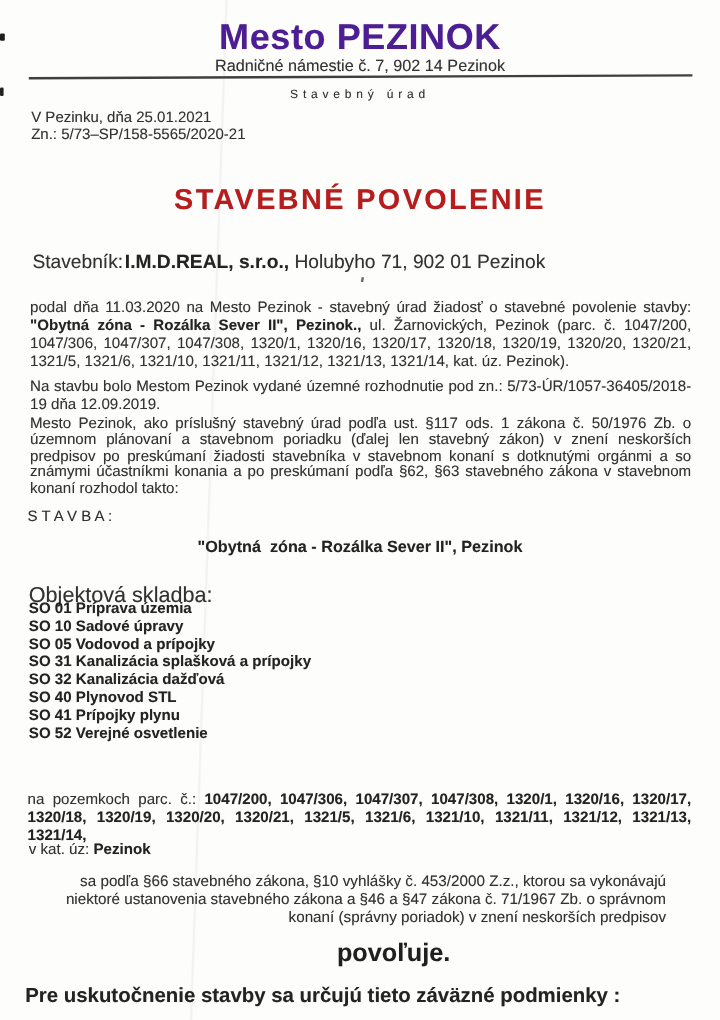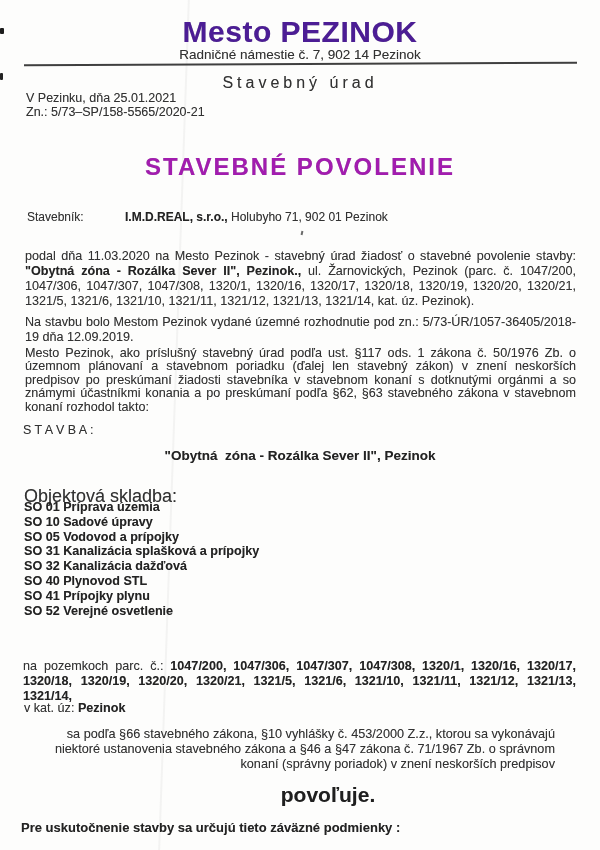--- a/index.html
+++ b/index.html
@@ -10,45 +10,45 @@
     color:#323232;
     text-shadow:0 0 0.6px rgba(40,40,40,0.35);
   }
   .abs { position:absolute; }
   .center { left:0; width:600px; text-align:center; }
   .bold { font-weight:bold; color:#232323; }
 
   .city { top:15px; font-size:30px; font-weight:bold; letter-spacing:0.5px; color:#4c1d95; }
   .address { top:47px; font-size:13.5px; }
   .rule { top:63px; left:24px; width:553px; border-top:2px solid #3f3f3f; transform:rotate(-0.25deg); }
-  .office { top:74px; font-size:16px; letter-spacing:4px; }
+  .office { top:74px; font-size:10px; letter-spacing:4px; }
   .place-date { top:91px; left:26px; font-size:12.5px; }
   .ref-no { top:105px; left:26px; font-size:12.5px; }
-  .doc-title { top:153px; font-size:24px; font-weight:bold; letter-spacing:2px; color:#a21caf; }
+  .doc-title { top:153px; font-size:24px; font-weight:bold; letter-spacing:2px; color:#b91c1c; }
 
-  .builder-row { top:210px; left:27px; width:550px; font-size:12px; display:flex;gap:21px; }
+  .builder-row { top:210px; left:27px; width:550px; font-size:16px; display:flex; }
   .builder-label { flex:0 0 77px; }
 
   .para { left:25px; width:551px; font-size:12.6px; text-align:justify; }
   .p1 { top:249px; line-height:15px; }
   .p2 { top:315px; line-height:14.5px; }
   .p3 { top:347px; line-height:13.4px; }
 
   .stavba-label { top:423px; left:23px; font-size:12.5px; }
   .stavba-name { top:448px; font-size:13.5px; font-weight:bold; color:#232323; white-space:pre-wrap; }
 
   .obj-label { top:486px; left:24px; font-size:18px; }
   .obj-list { top:500px; left:24px; font-size:12.6px; line-height:14.8px; font-weight:bold; color:#232323; }
 
   .parcels { top:659px; left:23px; width:553px; line-height:15px; }
   .kat-line { top:701px; left:24px; font-size:12.6px; }
 
   .legal { top:727px; left:25px; width:530px; text-align:right; font-size:12.7px; line-height:15.2px; }
   .verdict { top:783px; font-size:21px; font-weight:bold; color:#1f1f1f;padding-left:28px; }
-  .conditions { top:820px; left:21px; font-size:13px; font-weight:bold; color:#232323; }
+  .conditions { top:820px; left:21px; font-size:17px; font-weight:bold; color:#232323; }
 
   
   .fold-line { top:-5px; left:188px; width:2px; height:860px;
     background:rgba(110,110,110,0.07); transform:rotate(2deg); transform-origin:top center; }
   .edge-mark-1 { top:28px; left:0; width:4px; height:6px; background:#1c1c1c; border-radius:1px; }
   .edge-mark-2 { top:73px; left:0; width:3px; height:7px; background:#222; border-radius:1px; }
   .speck-1 { top:231px; left:301px; width:2px; height:4px; background:#6a6a6a; transform:rotate(12deg); }
 </style>
 </head>
 <body>

